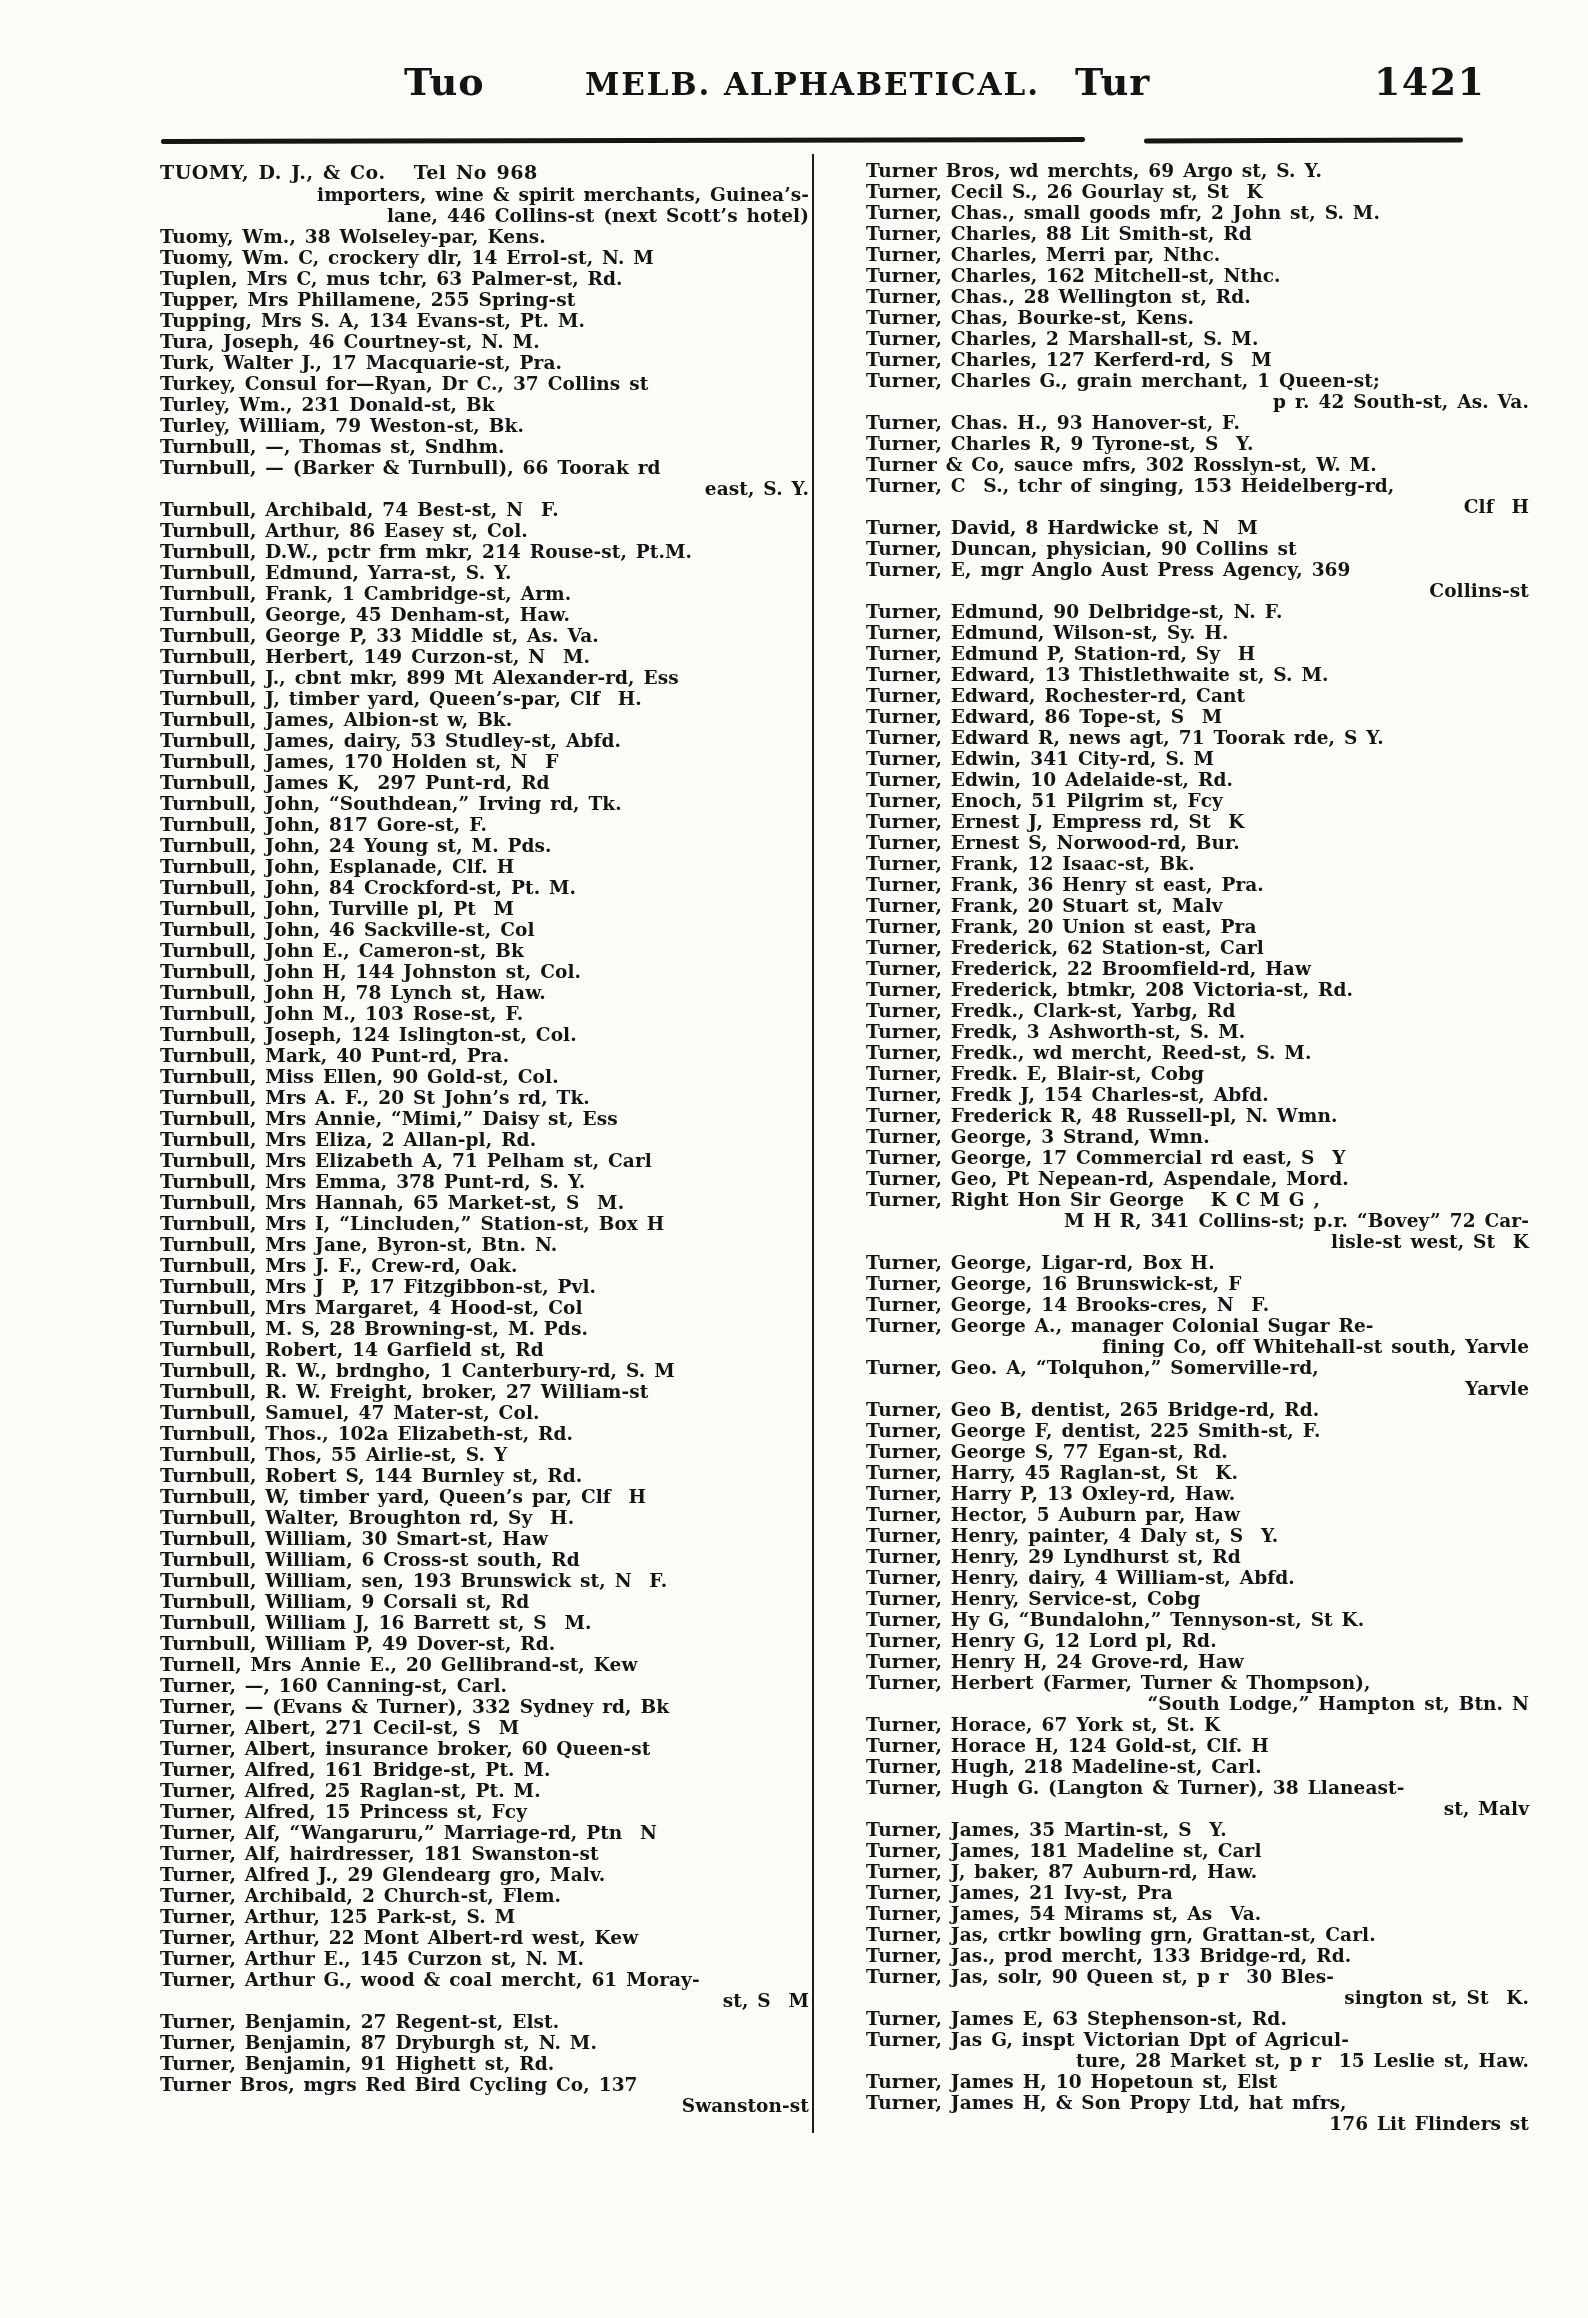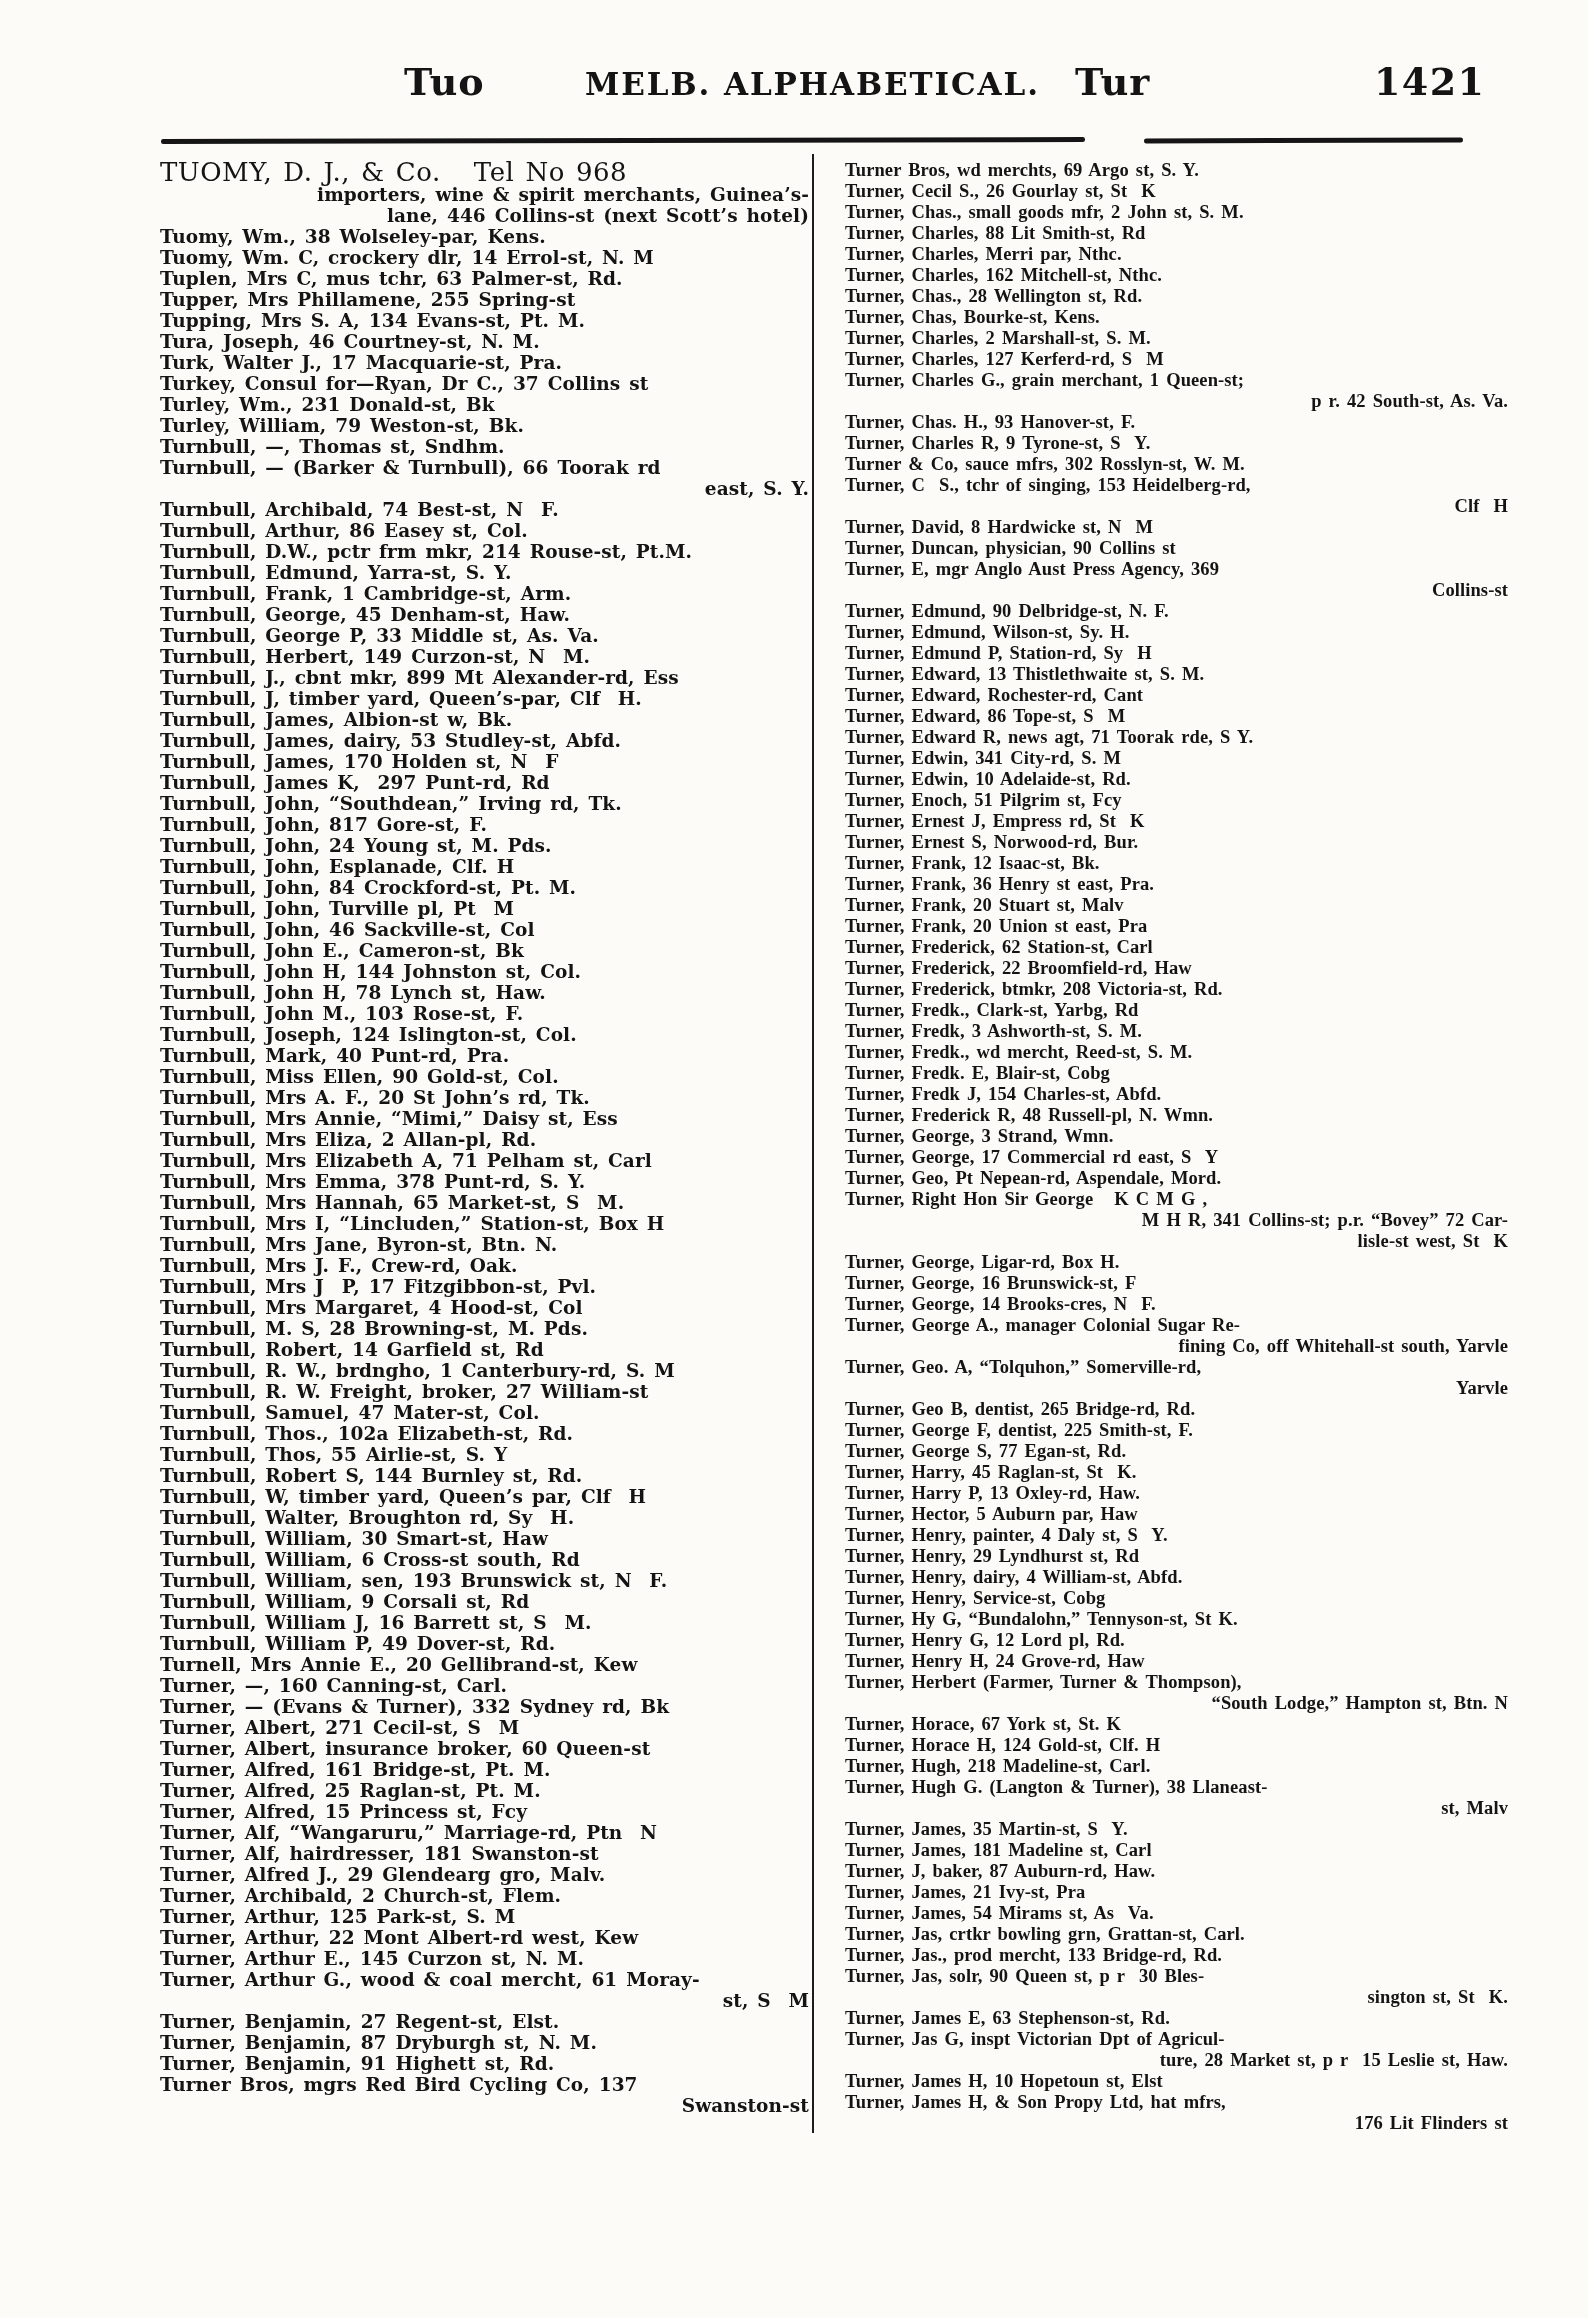--- a/index.html
+++ b/index.html
@@ -16,28 +16,28 @@
   .hguide.left{left:404px;}
   .hguide.right{left:1075px;}
   .htitle{position:absolute;top:66px;left:585px;font-size:31px;font-weight:bold;letter-spacing:1.9px;text-align:right;}
   .hpage{position:absolute;top:59px;left:1374px;font-size:38px;font-weight:bold;letter-spacing:1.4px;}
   .hrule{position:absolute;height:5.1px;background:#151515;border-radius:2.3px;top:138px;}
   .hrule.seg1{left:161px;width:924px;transform:rotate(-0.12deg);}
   .hrule.seg2{left:1144px;width:319px;transform:rotate(-0.2deg);}
   .colwrap{position:absolute;top:160px;left:0;width:100%;}
   .col{position:absolute;top:0;}
   .col.left{left:160px;width:649px;}
-  .col.right{left:845px;width:663px;font-family:Liberation Serif, serif;}
+  .col.right{left:866px;width:663px;}
   .colsep{position:absolute;top:-6.5px;left:812px;width:2.3px;height:1979px;background:#1c1c1c;}
   .entry{
     font-size:18.5px;line-height:21px;font-weight:700;
     letter-spacing:0.1px;word-spacing:2.3px;white-space:pre;
   }
   .entry.indent{padding-left:55px;text-align:right;}
-  .entry.lead{font-size:26px;font-weight:400;letter-spacing:0.5px;line-height:24px;}
+  .entry.lead{font-size:19px;font-weight:700;letter-spacing:0.5px;line-height:24px;}
 </style>
 </head>
 <body>
 
 <div class="page">
   <div class="header">
     <span class="hguide left">Tuo</span>
     <span class="htitle">MELB. ALPHABETICAL.</span>
     <span class="hguide right">Tur</span>
     <span class="hpage">1421</span>

